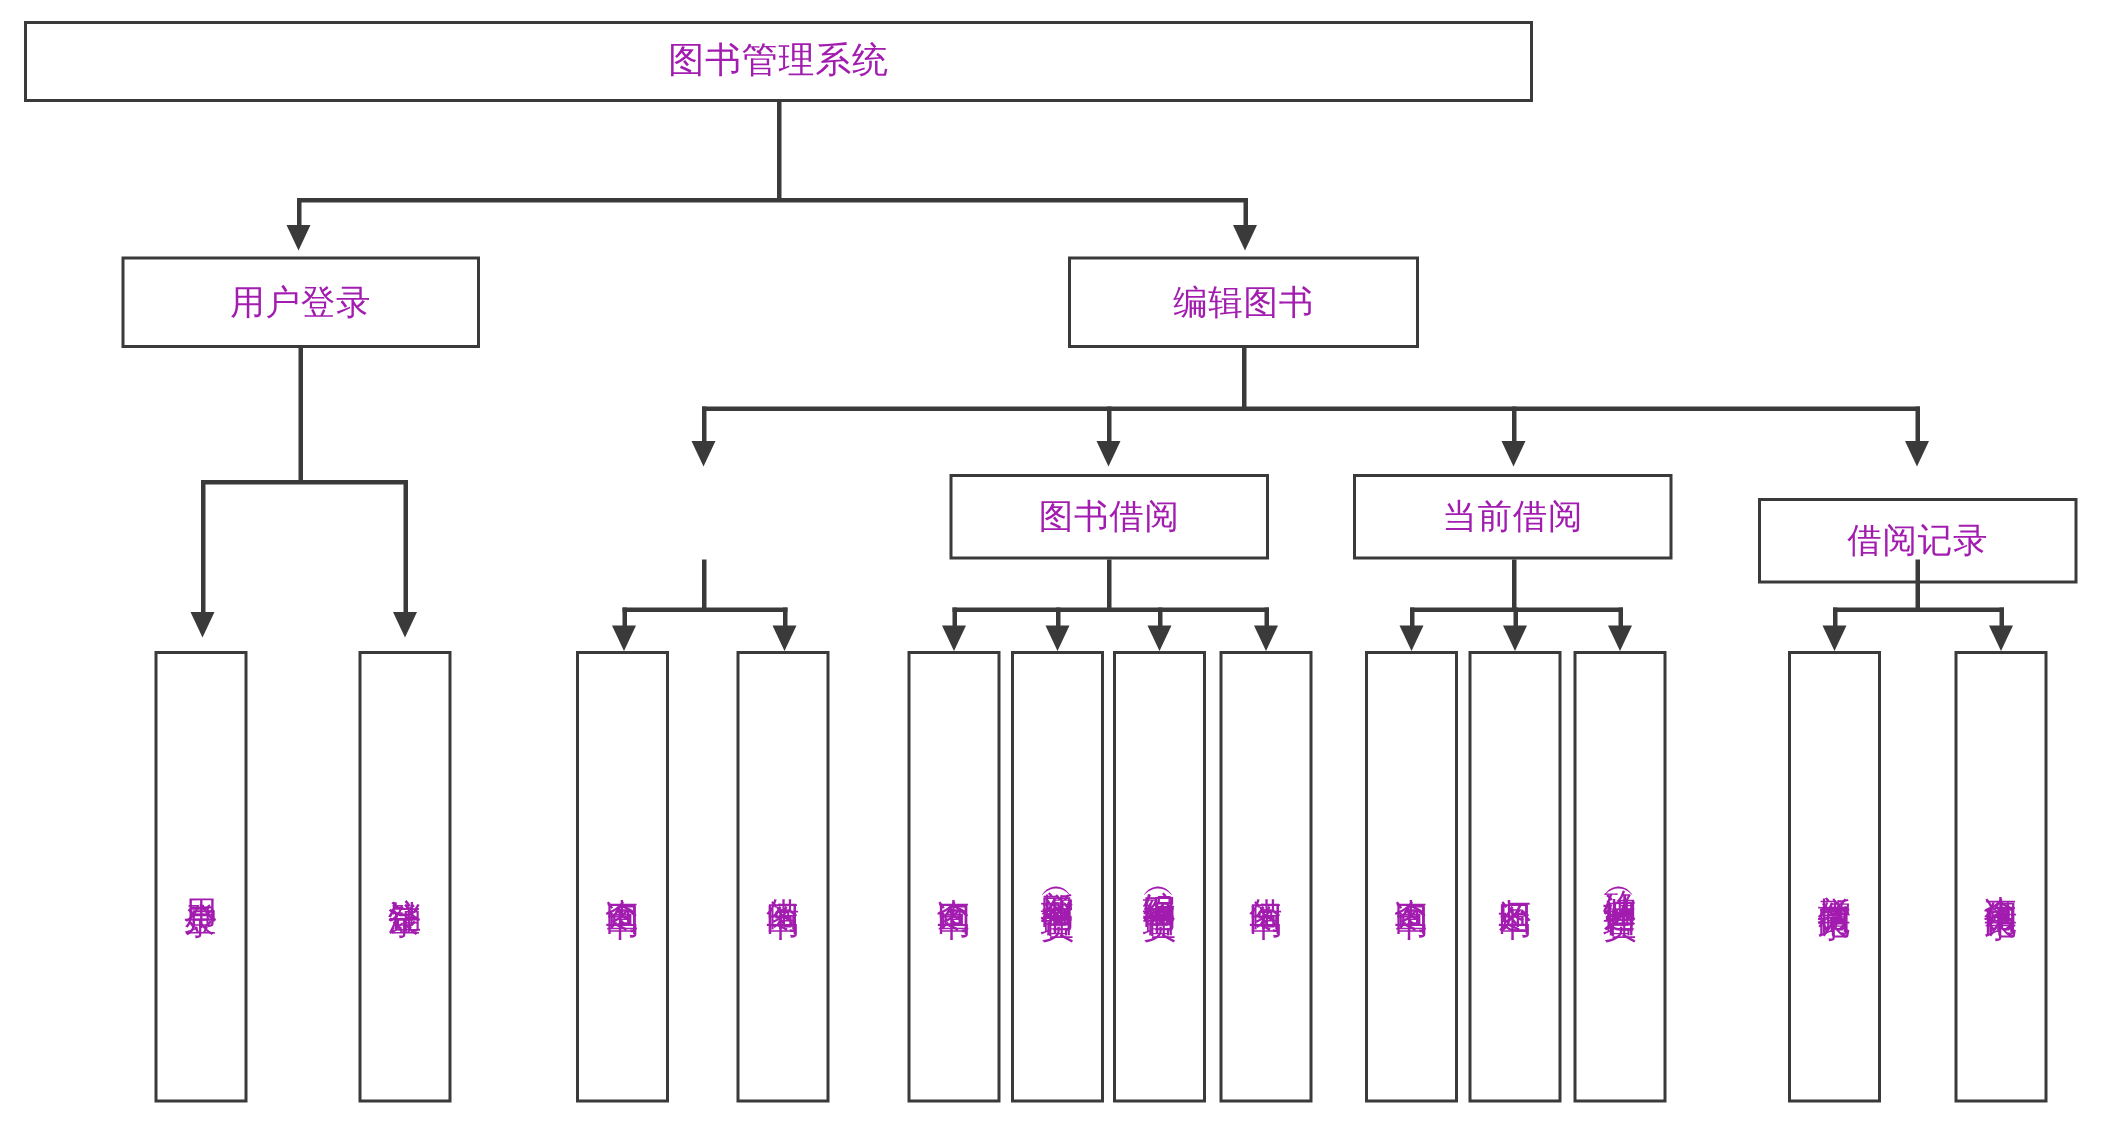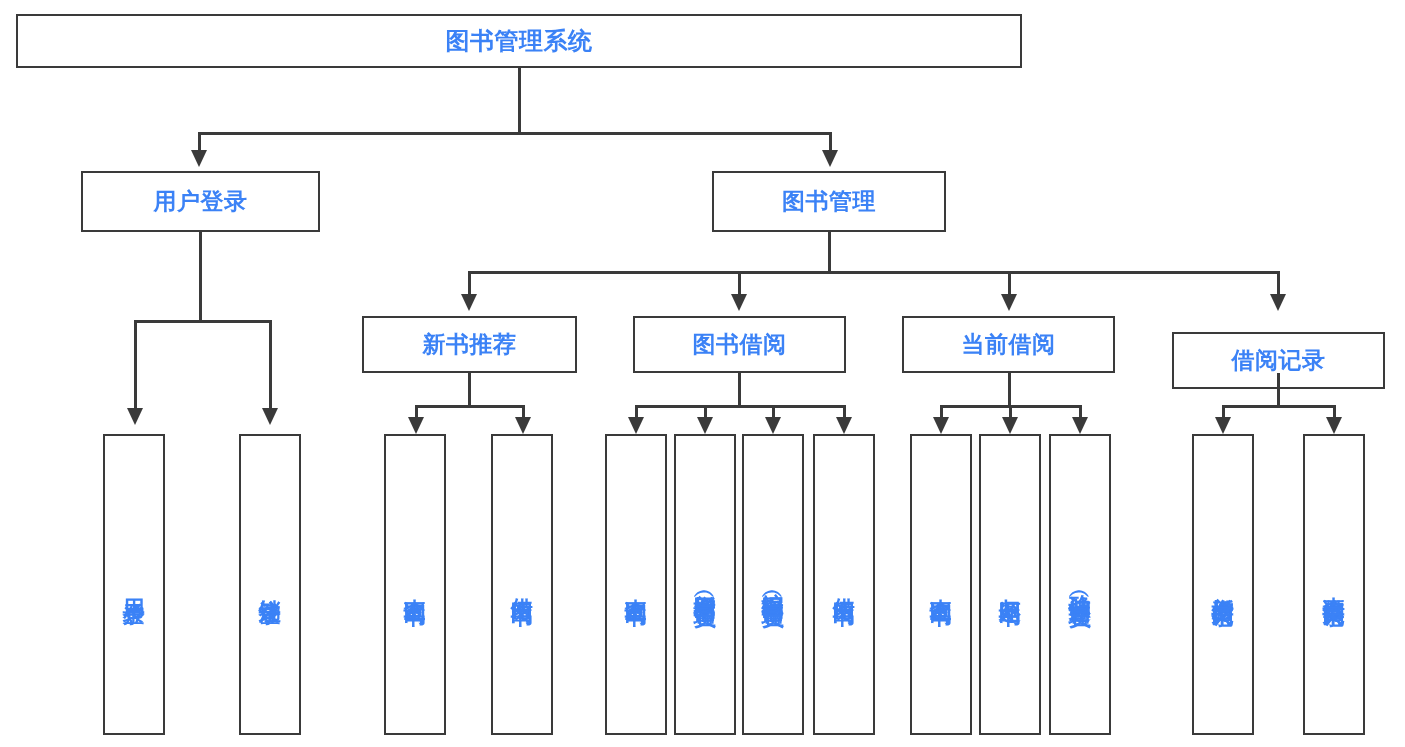--- a/index.html
+++ b/index.html
@@ -18,22 +18,21 @@
   
   .node{
     position:absolute;
     box-sizing:border-box;
     background:#ffffff;
     border:2px solid #3a3a3a;
     display:flex;
     align-items:center;
     justify-content:center;
     text-align:left;
-    color:#3b82f6;
-    font-weight:bold;
+    color:#a21caf;
   }
   .node .label{
     display:block;
     line-height:1.18;
     letter-spacing:0.5px;
     white-space:nowrap;
   }
   
   .node.horiz .label{
     font-size:23px;
@@ -100,21 +99,21 @@
   <div class="arrow" style="left:191px; top:150px;"></div>
 
   <div class="conn v" style="left:829px; top:132px; width:3px; height:20px;"></div>
   <div class="arrow" style="left:822px; top:150px;"></div>
 
   <div class="node horiz" style="left:81px; top:171px; width:239px; height:61px;">
     <span class="label">用户登录</span>
   </div>
 
   <div class="node horiz" style="left:712px; top:171px; width:234px; height:61px;">
-    <span class="label">图书管理</span>
+    <span class="label">编辑图书</span>
   </div>
 
   <div class="conn v" style="left:199px; top:232px; width:3px; height:90px;"></div>
   <div class="conn h" style="left:134px; top:320px; width:138px; height:3px;"></div>
   <div class="conn v" style="left:134px; top:320px; width:3px; height:90px;"></div>
   <div class="arrow" style="left:127px; top:408px;"></div>
   <div class="conn v" style="left:269px; top:320px; width:3px; height:90px;"></div>
   <div class="arrow" style="left:262px; top:408px;"></div>
 
   <div class="conn v" style="left:828px; top:232px; width:3px; height:42px;"></div>
@@ -125,23 +124,20 @@
 
   <div class="conn v" style="left:738px; top:271px; width:3px; height:25px;"></div>
   <div class="arrow" style="left:731px; top:294px;"></div>
 
   <div class="conn v" style="left:1008px; top:271px; width:3px; height:25px;"></div>
   <div class="arrow" style="left:1001px; top:294px;"></div>
 
   <div class="conn v" style="left:1277px; top:271px; width:3px; height:25px;"></div>
   <div class="arrow" style="left:1270px; top:294px;"></div>
 
-  <div class="node horiz" style="left:362px; top:316px; width:215px; height:57px;">
-    <span class="label">新书推荐</span>
-  </div>
 
   <div class="node horiz" style="left:902px; top:316px; width:213px; height:57px;">
     <span class="label">当前借阅</span>
   </div>
 
   <div class="node horiz" style="left:633px; top:316px; width:213px; height:57px;">
     <span class="label">图书借阅</span>
   </div>
 
   <div class="node horiz" style="left:1172px; top:332px; width:213px; height:57px;">

